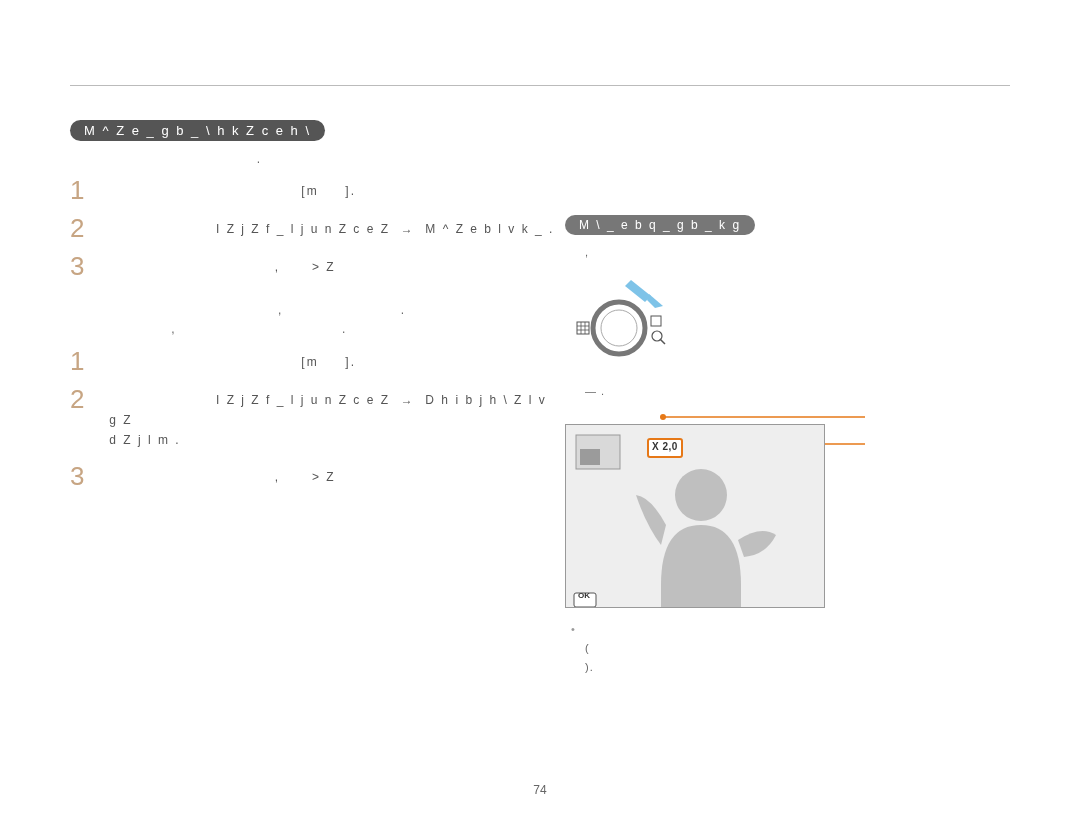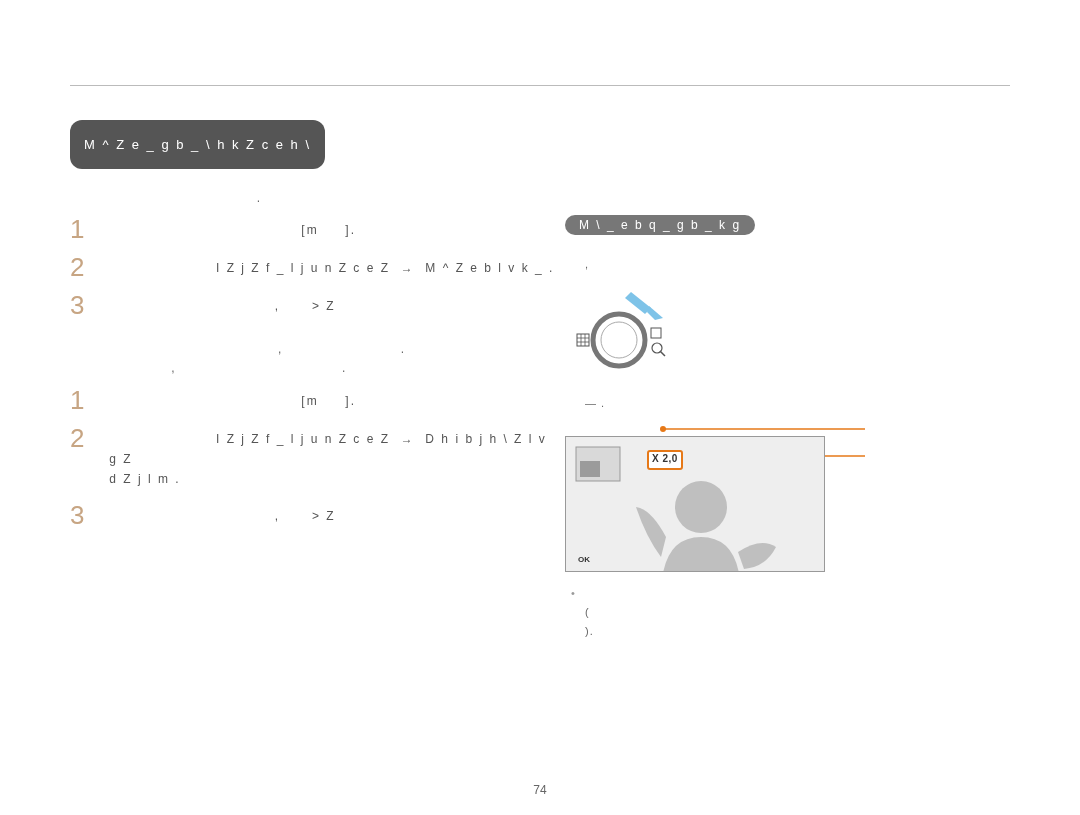--- a/index.html
+++ b/index.html
@@ -3,36 +3,36 @@
 <meta charset="utf-8">
 <style>
   * { box-sizing: border-box; margin: 0; padding: 0; }
   html, body { width: 1080px; height: 815px; background: #fff; font-family: Arial, Helvetica, sans-serif; color: #333; }
   .page { position: relative; width: 1080px; height: 815px; padding: 40px 70px 20px 70px; }
   .hr-top { position: absolute; left: 70px; right: 70px; top: 85px; border-top: 1px solid #bbb; }
   .content { position: absolute; left: 70px; top: 120px; width: 480px; }
   .right { position: absolute; left: 565px; top: 215px; width: 460px; }
   .pill {
     display: inline-block; background: #555; color: #fff; border-radius: 12px;
-    padding: 17px 14px; font-size: 13px; letter-spacing: 2px; margin-bottom: 20px;
+    padding: 3px 14px; font-size: 13px; letter-spacing: 2px; margin-bottom: 9px;
   }
   .desc { font-size: 12px; color: #666; line-height: 1.6; margin-bottom: 8px; letter-spacing: 2px; white-space: pre; }
   .steps { margin-top: 6px; }
   .step { display: flex; align-items: flex-start; margin-bottom: 12px; }
   .step-num { font-size: 26px; color: #c7a583; font-weight: 400; width: 34px; flex-shrink: 0; line-height: 1; }
   .step-text { font-size: 12px; color: #555; line-height: 1.7; letter-spacing: 2px; padding-top: 4px; white-space: pre; }
   .gray-pill {
     display: inline-block; background: #777; color: #fff; border-radius: 12px;
-    padding: 3px 14px; font-size: 12px; letter-spacing: 2px; margin-bottom: 20px;
+    padding: 3px 14px; font-size: 12px; letter-spacing: 2px; margin-bottom: 8px;
   }
   .note { font-size: 11px; color: #666; line-height: 1.7; letter-spacing: 1px; margin-bottom: 10px; padding-left: 6px; }
   .note-row { display: flex; align-items: flex-start; }
   .bullet { width: 14px; flex-shrink: 0; color: #999; }
   .dial-illus { position: relative; width: 120px; height: 90px; margin: 12px 0 18px 6px; }
-  .screen-illus { position: relative; width: 260px; height: 136px; border: 1px solid #999; background: #f2f2f2; overflow: hidden; }
+  .screen-illus { position: relative; width: 260px; height: 184px; border: 1px solid #999; background: #f2f2f2; overflow: hidden; }
   .page-num { position: absolute; bottom: 18px; left: 0; right: 0; text-align: center; font-size: 12px; color: #666; }
   .sec2 { margin-top: 22px; }
 </style>
 </head>
 <body>
 
 <div class="page">
 
   <div class="hr-top"></div>
 

